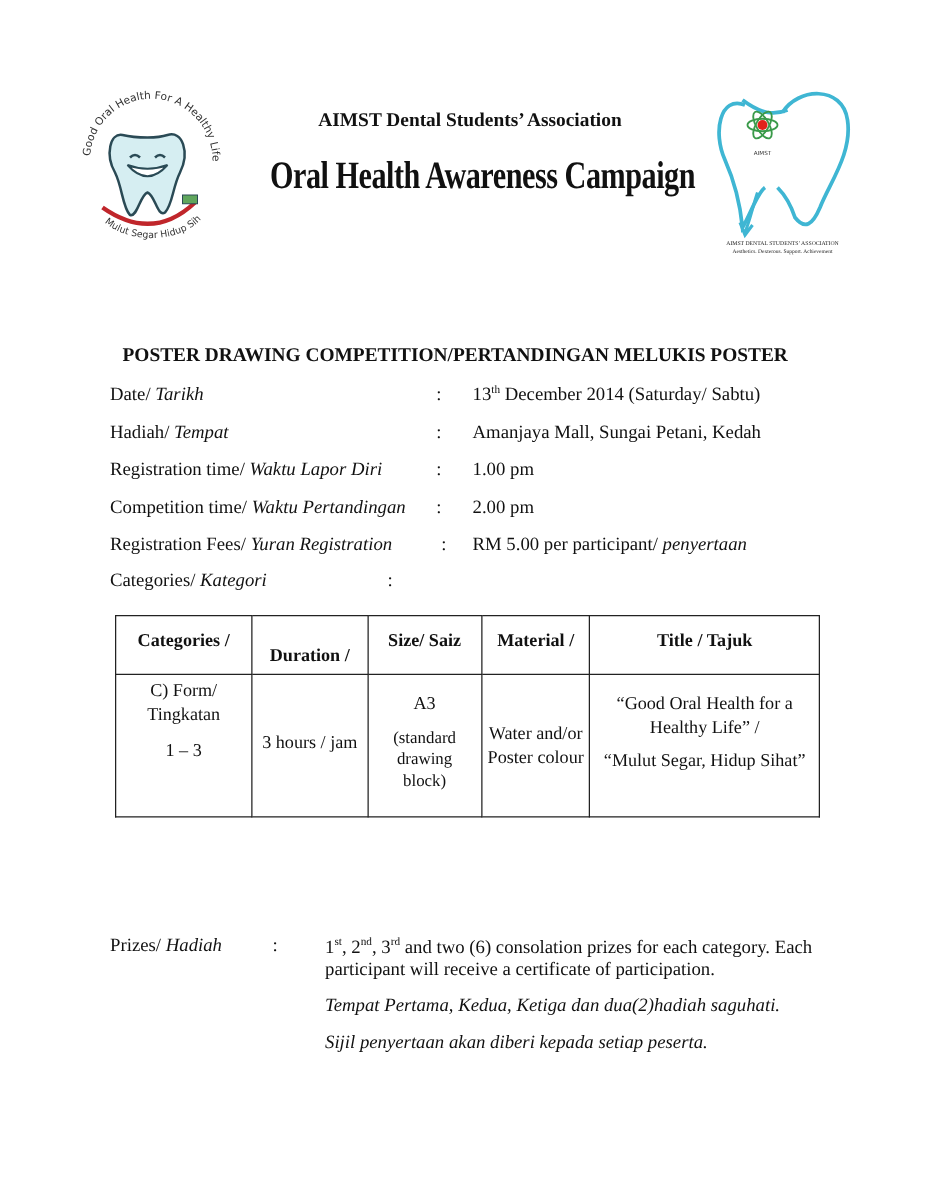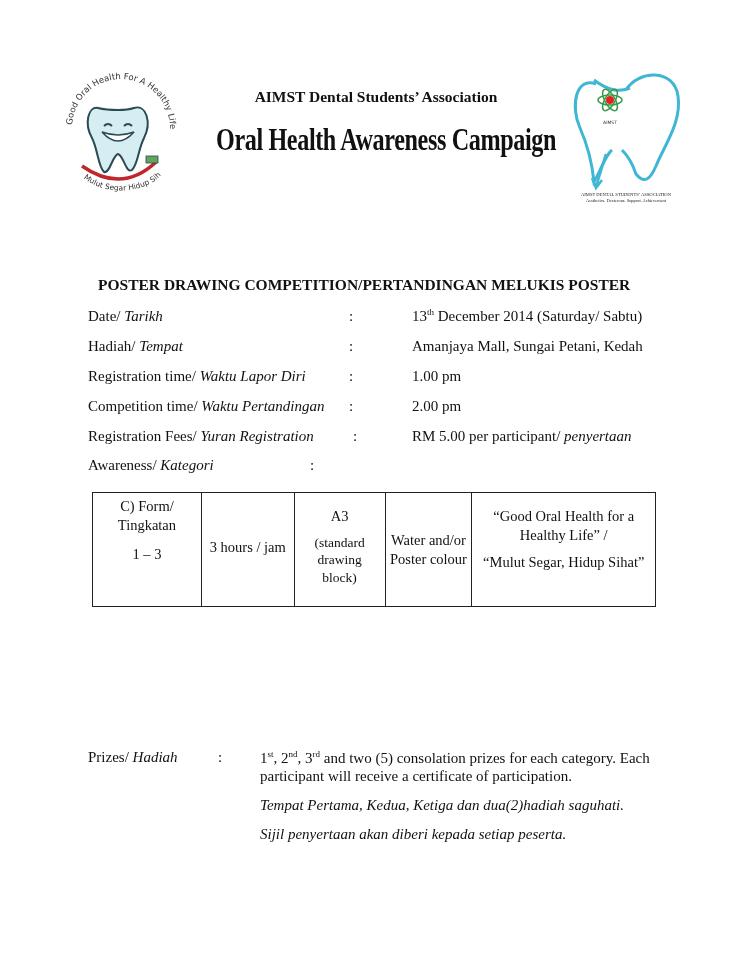--- a/index.html
+++ b/index.html
@@ -7,21 +7,21 @@
          font-family: "Liberation Serif", serif; color: #111; }
   .abs { position: absolute; }
   #logo-left { left: 58px; top: 66px; width: 124px; height: 134px; }
   #logo-right { left: 566px; top: 62px; width: 120px; height: 148px; }
   #org { left: 0; width: 742px; top: 88px; text-align: center; font-weight: bold; font-size: 15.5px; padding-left: 10px; box-sizing: border-box; }
   #campaign { left: 0; width: 742px; top: 122px; text-align: center; font-weight: bold; font-size: 31px; letter-spacing: -0.5px; transform: scaleX(0.78); transform-origin: 386px 0; padding-left: 30px; box-sizing: border-box; }
   #heading { left: 98px; top: 276px; font-weight: bold; font-size: 15.5px; }
   .row { position: absolute; left: 88px; font-size: 15px; }
   .row .lbl { position: absolute; left: 0; white-space: nowrap; }
   .row .colon { position: absolute; white-space: nowrap; }
-  .row .val { position: absolute; left: 324px; white-space: nowrap; }
+  .row .val { position: absolute; left: 290px; white-space: nowrap; }
   i { font-style: italic; text-align: right; }
   table#cat { position: absolute; left: 92px; top: 492px; width: 564px; border-collapse: collapse; font-size: 14.5px; }
   #cat td, #cat th { border: 1.5px solid #222; text-align: center; vertical-align: middle; padding: 0 4px; line-height: 1.3; }
   #cat th { font-weight: bold; height: 40px; }
   #cat .r1 td { height: 99px; }
   #cat .r2 td { height: 68px; }
   .prize { position: absolute; font-size: 15px; }
   sup { font-size: 9px; vertical-align: 6px; line-height: 0; }
   .blk { display: block; }
 </style>
@@ -85,33 +85,40 @@
   <span class="lbl"><span>Competition time/ </span><i>Waktu Pertandingan</i></span>
   <span class="colon" style="left:261px">:</span>
   <span class="val">2.00 pm</span>
 </div>
 <div class="row" style="top:428px">
   <span class="lbl"><span>Registration Fees/ </span><i>Yuran Registration</i></span>
   <span class="colon" style="left:265px">:</span>
   <span class="val"><span>RM 5.00 per participant/ </span><i>penyertaan</i></span>
 </div>
 <div class="row" style="top:457px">
-  <span class="lbl"><span>Awareness/ </span><i>Kategori</i></span>
+  <span class="lbl"><span>Categories/ </span><i>Kategori</i></span>
   <span class="colon" style="left:222px">:</span>
 </div>
 
 <table id="cat">
   <colgroup>
     <col style="width:109px">
       <col style="width:93px">
       <col style="width:91px">
       <col style="width:87px">
       <col style="width:184px">
   </colgroup>
   <tbody>
+      <tr>
+    <th style="vertical-align:middle;padding-bottom:6px">Categories /</th>
+    <th style="vertical-align:bottom;padding-bottom:4px">Duration /</th>
+    <th style="padding-bottom:6px">Size/ Saiz</th>
+    <th style="padding-bottom:6px">Material /</th>
+    <th style="padding-bottom:6px">Title / Tajuk</th>
+  </tr>
   <tr class="r1">
     <td style="vertical-align:top;padding-top:4px">
       <span class="blk">C) Form/</span>
       <span class="blk">Tingkatan</span>
       <span class="blk" style="margin-top:10px">1 – 3</span>
     </td>
     <td style="padding-bottom:4px">3 hours /  jam</td>
     <td style="vertical-align:top;padding-top:14px">
       <span class="blk">A3</span>
       <span class="blk" style="margin-top:8px;font-size:13.5px">(standard drawing block)</span>
@@ -120,15 +127,15 @@
     <td style="vertical-align:top;padding-top:14px">
       <span class="blk">“Good Oral Health for a Healthy Life” /</span>
       <span class="blk" style="margin-top:8px">“Mulut Segar, Hidup Sihat”</span>
     </td>
   </tr>
 </tbody>
   </table>
 
 <div class="prize" style="left:88px;top:749px"><span>Prizes/ </span><i>Hadiah</i></div>
 <div class="prize" style="left:218px;top:749px">:</div>
-<div class="prize" style="left:260px;top:749px;width:400px;line-height:18px"><span>1</span><sup>st</sup><span>, 2</span><sup>nd</sup><span>, 3</span><sup>rd</sup><span> and two (5) consolation prizes for each category. Each participant will receive a certificate of participation.</span></div>
+<div class="prize" style="left:260px;top:749px;width:400px;line-height:18px"><span>1</span><sup>st</sup><span>, 2</span><sup>nd</sup><span>, 3</span><sup>rd</sup><span> and two (6) consolation prizes for each category. Each participant will receive a certificate of participation.</span></div>
 <div class="prize" style="left:260px;top:797px"><i>Tempat Pertama, Kedua, Ketiga dan dua(2)hadiah saguhati.</i></div>
 <div class="prize" style="left:260px;top:826px"><i>Sijil penyertaan akan diberi kepada setiap peserta.</i></div>
 
 </body></html>

